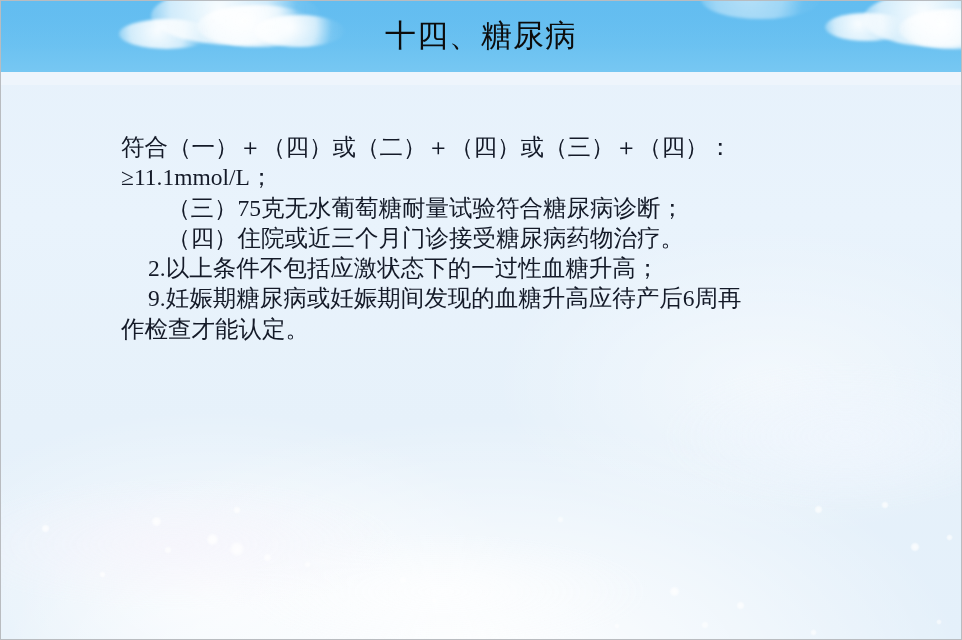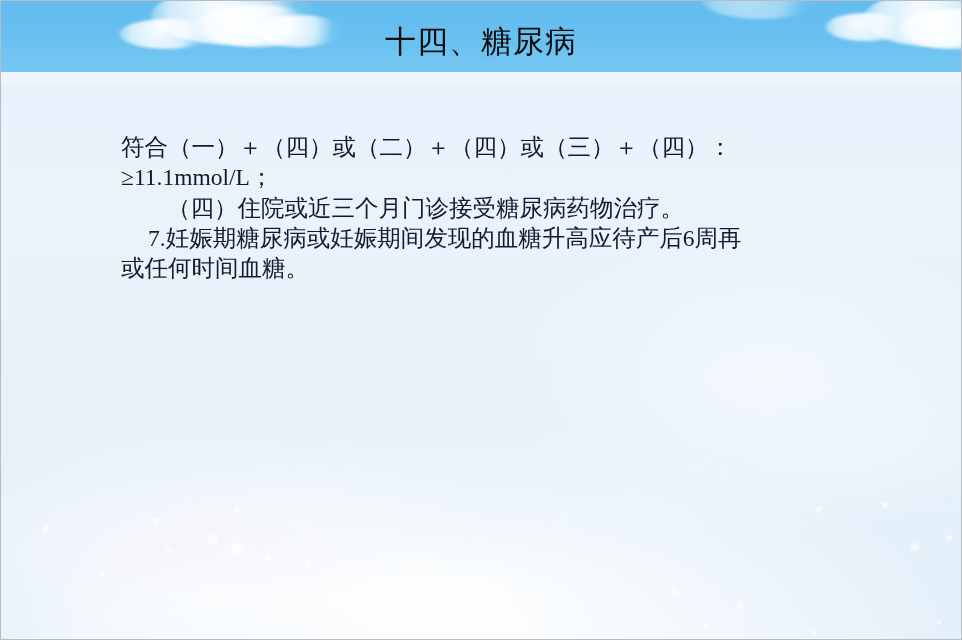--- a/index.html
+++ b/index.html
@@ -94,21 +94,20 @@
     left: 0; right: 0;
     top: 15px;
     text-align: center;
     font-family: "Liberation Serif", "DejaVu Serif", serif;
     font-size: 31px;
     line-height: 40px;
     letter-spacing: 1px;
     color: #0c0c0c;
     font-weight: 400;
     white-space: nowrap;
-    margin-top: 6px;
   }
 
   
   .content {
     position: absolute;
     left: 120px;
     top: 131px;
     width: 790px;
     color: #141a28;
     font-family: "Liberation Serif", "DejaVu Serif", serif;
@@ -199,18 +198,20 @@
       <div class="bump" style="left:914px; width:32px; height:19px;"></div>
       <div class="bump" style="left:942px; width:40px; height:23px;"></div>
     </div>
 
     <div class="banner-title">十四、糖尿病</div>
   </div>
 
   <div class="content" id="body-lines">
       <span class="ln indent-0">符合（一）＋（四）或（二）＋（四）或（三）＋（四）：</span>
       <span class="ln indent-0">≥11.1mmol/L；</span>
+      <span class="ln indent-2">（三）75克无水葡萄糖耐量试验符合糖尿病诊断；</span>
       <span class="ln indent-2">（四）住院或近三个月门诊接受糖尿病药物治疗。</span>
-      <span class="ln indent-1">7.妊娠期糖尿病或妊娠期间发现的血糖升高应待产后6周再</span>
-      <span class="ln indent-0">或任何时间血糖。</span>
+      <span class="ln indent-1">2.以上条件不包括应激状态下的一过性血糖升高；</span>
+      <span class="ln indent-1">9.妊娠期糖尿病或妊娠期间发现的血糖升高应待产后6周再</span>
+      <span class="ln indent-0">作检查才能认定。</span>
     </div>
 
 </div>
 
 </body></html>

